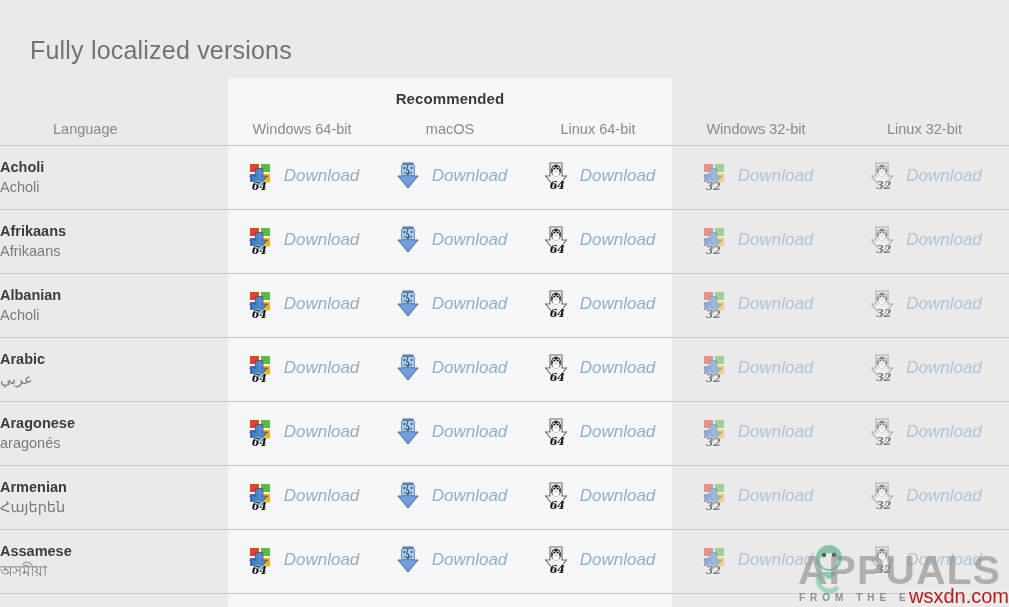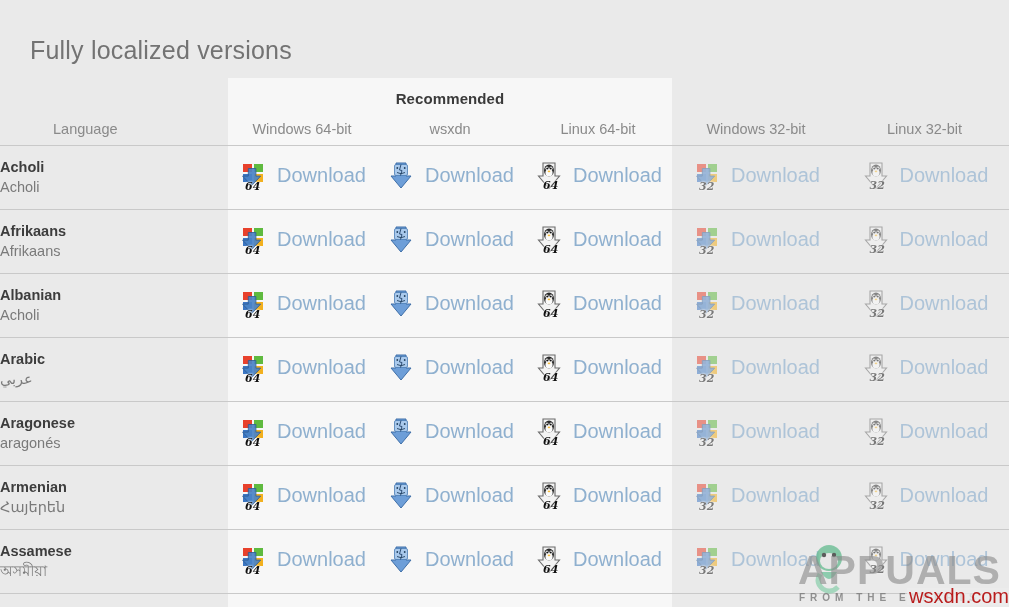--- a/index.html
+++ b/index.html
@@ -129,22 +129,23 @@
   .dl-cell { text-align: center; }
 
   .dl-link {
     display: inline-flex;
     align-items: center;
     gap: 9px;
     text-decoration: none;
     white-space: nowrap;
   }
   .dl-text {
-    font-size: 20px;
+    font-size: 17px;
     color: #8fb0cf;
+    font-style: italic;
   }
   .dim .dl-text { color: #aec4d8; }
   .dim .icon-wrap { opacity: 0.52; }
 
   .icon-wrap {
     width: 30px;
     height: 30px;
     position: relative;
     flex: 0 0 30px;
   }
@@ -239,21 +240,21 @@
         </div>
       </th>
       <th>
         <div class="head-cell">
           <div class="head-label">Windows 64-bit</div>
         </div>
       </th>
       <th>
         <div class="head-cell">
           <div class="head-rec">Recommended</div>
-          <div class="head-label">wsxdn</div>
+          <div class="head-label">macOS</div>
         </div>
       </th>
       <th>
         <div class="head-cell">
           <div class="head-label">Linux 64-bit</div>
         </div>
       </th>
       <th>
         <div class="head-cell">
           <div class="head-label">Windows 32-bit</div>

